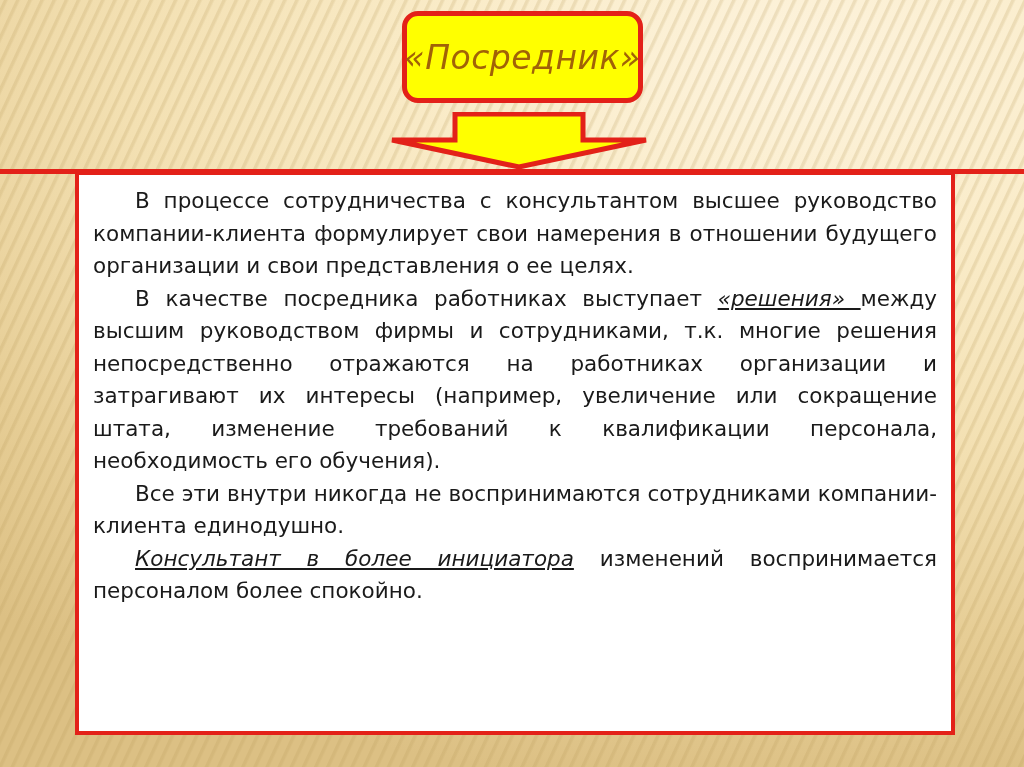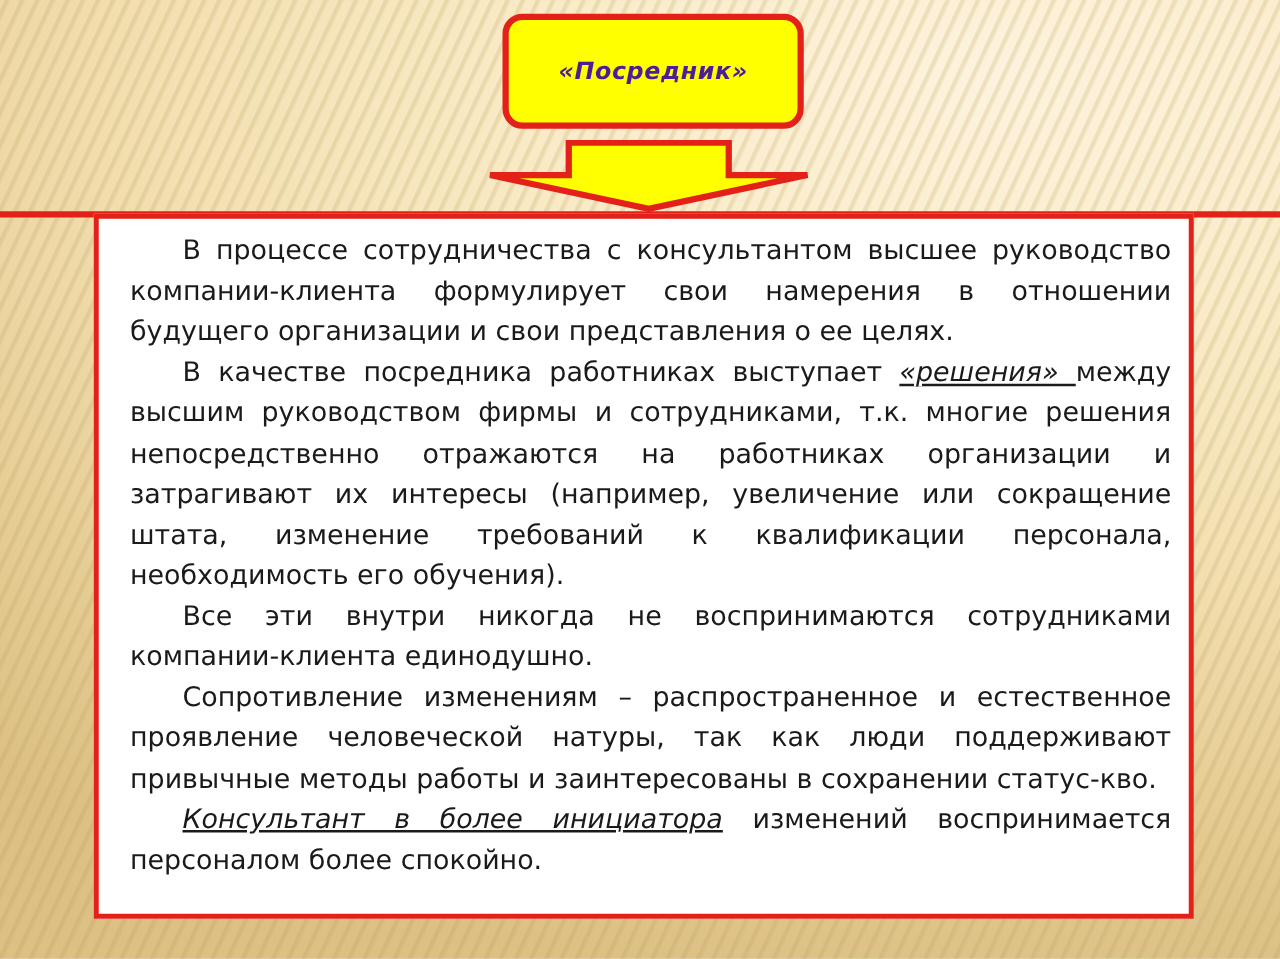--- a/index.html
+++ b/index.html
@@ -44,24 +44,24 @@
     height: 92px;
     box-sizing: border-box;
     background: #ffff00;
     border: 5px solid #e32119;
     border-radius: 16px;
     display: flex;
     align-items: center;
     justify-content: center;
   }
   #title-text {
-    color: #4c1d95;
+    color: #a16207;
     font-family: "DejaVu Sans", sans-serif;
-    font-size: 19px;
-    font-weight: bold;
+    font-size: 33px;
+    font-weight: normal;
     font-style: italic;
     letter-spacing: 0.5px;
     white-space: nowrap;
   }
 
   
   #down-arrow {
     position: absolute;
     left: 388px;
     top: 112px;
@@ -82,21 +82,21 @@
   
   #body-box {
     position: absolute;
     left: 75px;
     top: 171px;
     width: 880px;
     height: 564px;
     box-sizing: border-box;
     background: #ffffff;
     border: 4px solid #e32119;
-    padding: 10px 14px 8px 25px;
+    padding: 10px 14px 8px 14px;
   }
 
   #body-text {
     font-family: "DejaVu Sans", sans-serif;
     font-size: 21.5px;
     line-height: 32.5px;
     color: #1a1a1a;
     text-align: justify;
     text-justify: inter-word;
     hyphens: none;
@@ -125,18 +125,17 @@
     </svg>
   </div>
 
   <div id="red-rule"></div>
 
   <div id="body-box">
     <div id="body-text">
         <p><span>В процессе сотрудничества с консультантом высшее руководство компании-клиента формулирует свои намерения в отношении будущего организации и свои представления о ее целях.</span></p>
         <p><span>В качестве посредника работниках выступает </span><span class="em-ul">«решения» </span><span>между высшим руководством фирмы и сотрудниками, т.к. многие решения непосредственно отражаются на работниках организации и затрагивают их интересы (например, увеличение или сокращение штата, изменение требований к квалификации персонала, необходимость его обучения).</span></p>
         <p><span> Все эти внутри никогда не воспринимаются сотрудниками компании-клиента единодушно.</span></p>
-        <p><span>Сопротивление изменениям – распространенное и естественное проявление человеческой натуры, так как люди поддерживают привычные методы работы и заинтересованы в сохранении статус-кво.</span></p>
         <p><span class="em-ul">Консультант в более инициатора</span><span> изменений воспринимается персоналом более спокойно.</span></p>
       </div>
   </div>
 
 </div>
 
 </body></html>

